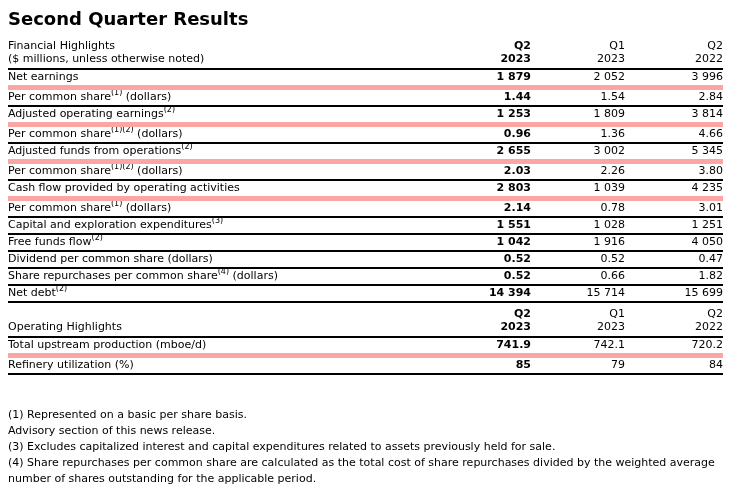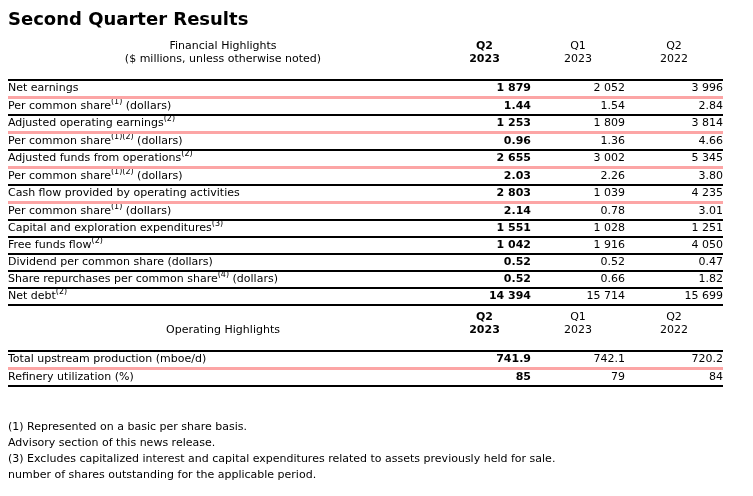--- a/index.html
+++ b/index.html
@@ -17,26 +17,26 @@
   table.hl {
     border-collapse: collapse; table-layout: fixed;
     width: 715px; margin-top: 12px;
   }
   table.hl td {
     padding: 0 0 2px 0; vertical-align: bottom;
     font-size: 11px; line-height: 13px;
     overflow: hidden; white-space: nowrap;
   }
   tr.hrow { height: 27px; }
-  tr.hrow td { padding-bottom: 14px; text-align: center; }
+  tr.hrow td { padding-bottom: 3px; }
   tr.r { height: 16px; }
   table.op { margin-top: 4px; }
   table.op tr.hrow { height: 25px; }
   table.op tr.r { height: 14px; }
-  .thin td  { border-bottom: 3px solid #fca5a5; }
+  .thin td  { border-bottom: 5px solid #fca5a5; }
   .thick td { border-bottom: 2px solid #000; }
   td.v { text-align: right; }
   td.v1 { font-weight: bold; }
   td.v3 { padding-right: 5px; }
   td.ind { padding-left: 23px; }
   sup { font-size: 8px; line-height: 0; }
   .footnotes {
     margin-top: 32px; width: 740px;
     font-size: 11px; line-height: 16px;
   }
@@ -198,17 +198,18 @@
       <td class="v v2">79</td>
       <td class="v v3">84</td>
     </tr>
     </tbody>
   </table>
 
   <div class="footnotes">
     <div class="fn">(1) Represented on a basic per share basis.</div>
     <div class="fn">Advisory section of this news release.</div>
     <div class="fn">(3) Excludes capitalized interest and capital expenditures related to assets previously held for sale.</div>
+    <div class="fn">(4) Share repurchases per common share are calculated as the total cost of share repurchases divided by the weighted average</div>
     <div class="fn">number of shares outstanding for the applicable period.</div>
 
   </div>
 
 </div>
 
 </body></html>

